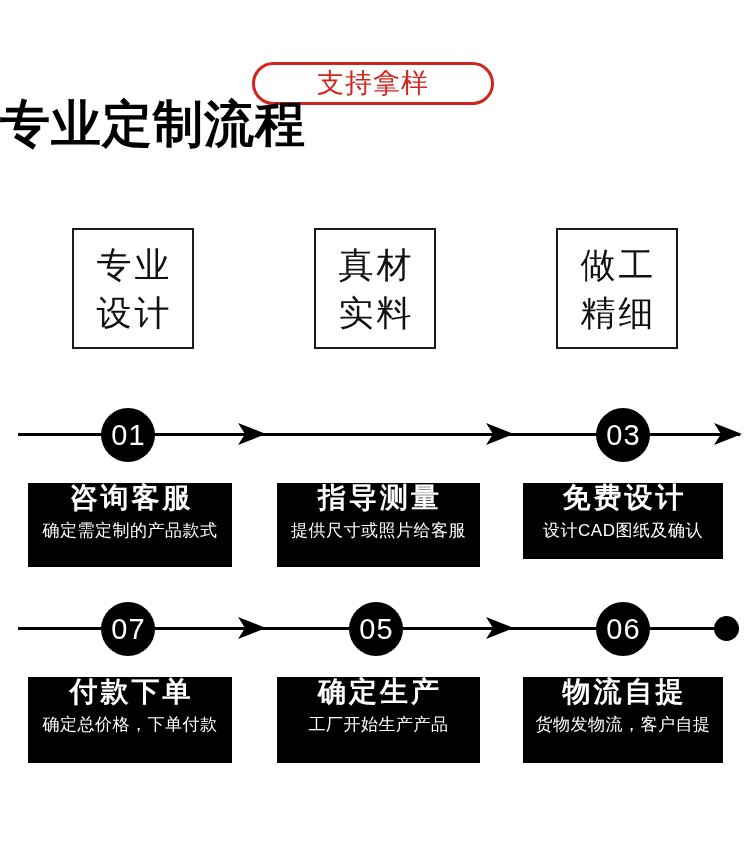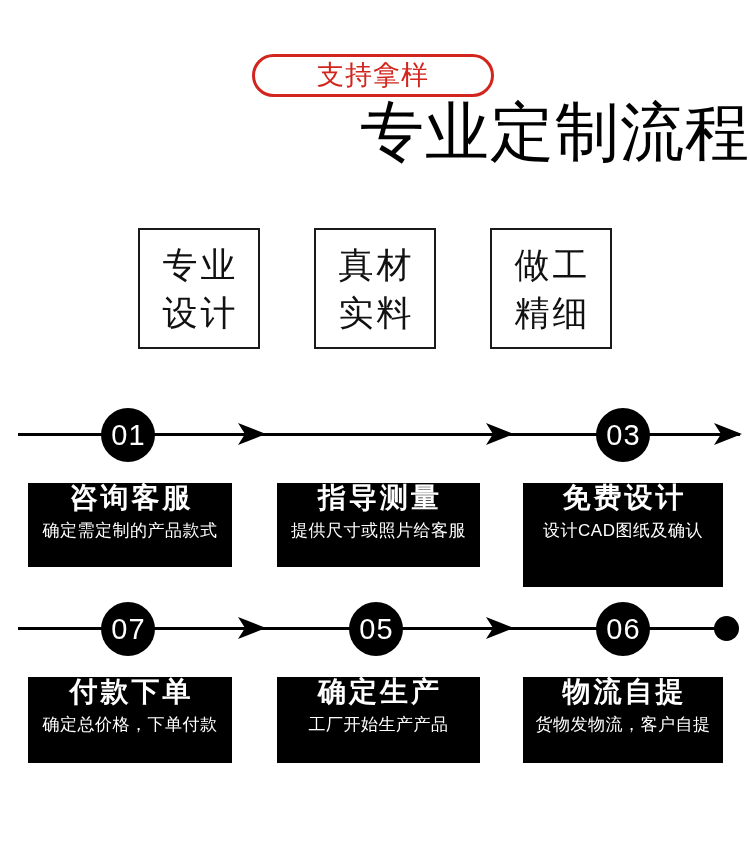--- a/index.html
+++ b/index.html
@@ -9,21 +9,21 @@
     position: relative;
     width: 750px;
     height: 847px;
     background: #ffffff;
     overflow: hidden;
     margin: 0 auto;
   }
   
   .badge {
     position: absolute;
-    top: 54px;
+    top: 62px;
     left: 252px;
     width: 242px;
     height: 43px;
     border: 3px solid #d1251d;
     border-radius: 22px;
     display: flex;
     align-items: center;
     justify-content: center;
     background: #ffffff;
   }
@@ -33,36 +33,36 @@
     font-weight: 500;
     letter-spacing: 1px;
     line-height: 1;
   }
   
   .title {
     position: absolute;
     top: 96px;
     left: 0;
     width: 100%;
-    text-align: right;
-    font-size: 64px;
-    font-weight: 400;
+    text-align: left;
+    font-size: 50px;
+    font-weight: 700;
     color: #000000;
     letter-spacing: 1px;
     line-height: 1.15;
   }
   
   .features {
     position: absolute;
     top: 228px;
     left: 0;
     width: 100%;
     display: flex;
     justify-content: center;
-    gap: 54px;
+    gap: 120px;
   }
   .feature-box {
     width: 122px;
     height: 121px;
     border: 2px solid #1a1a1a;
     background: #ffffff;
     display: flex;
     flex-direction: column;
     align-items: center;
     justify-content: center;
@@ -183,21 +183,21 @@
   </div>
 
   <div class="card" style="top:483px;left:28px;width:204px;height:84px;">
     <div class="card-title">咨询客服</div>
     <div class="card-desc">确定需定制的产品款式</div>
   </div>
   <div class="card" style="top:483px;left:277px;width:203px;height:84px;">
     <div class="card-title">指导测量</div>
     <div class="card-desc">提供尺寸或照片给客服</div>
   </div>
-  <div class="card" style="top:483px;left:523px;width:200px;height:104px;">
+  <div class="card" style="top:483px;left:523px;width:200px;height:76px;">
     <div class="card-title">免费设计</div>
     <div class="card-desc">设计CAD图纸及确认</div>
   </div>
 
   <div class="flow" style="top:594px;">
     <div class="flow-line" style="left:15px;width:708px;"></div>
     <svg class="arrow-icon" style="left:234px;" width="30" height="24" viewBox="0 0 30 24">
         <path d="M1 1 L29 12 L1 23 L8 12 Z" fill="#000"></path>
       </svg>
     <svg class="arrow-icon" style="left:482px;" width="30" height="24" viewBox="0 0 30 24">

